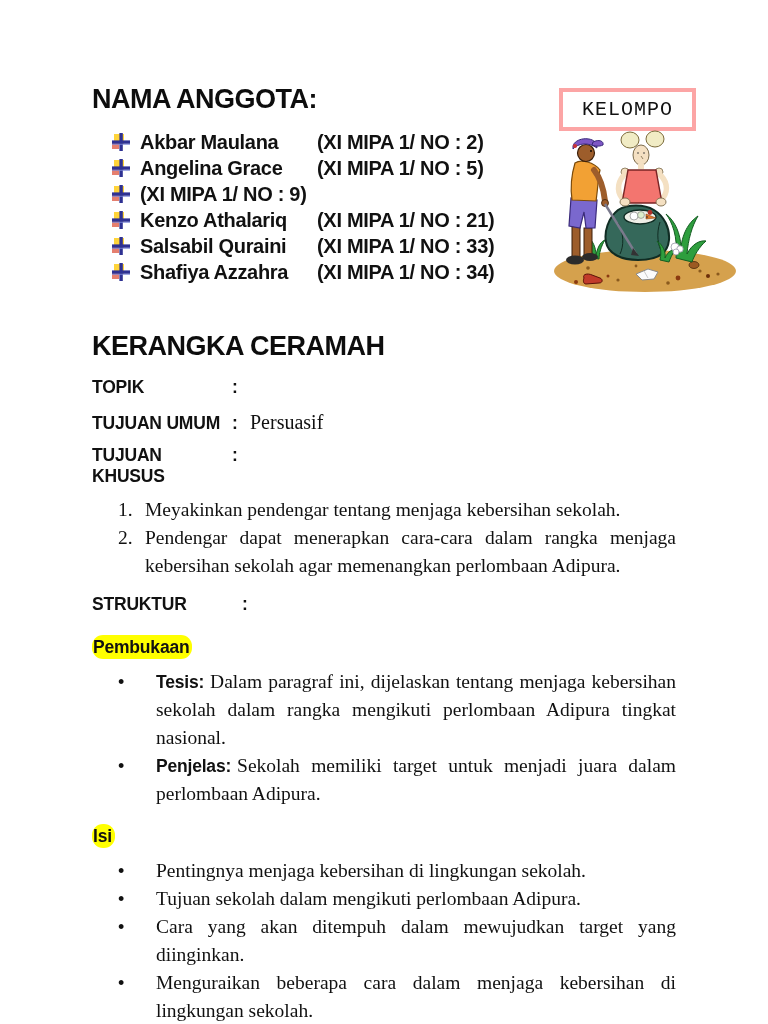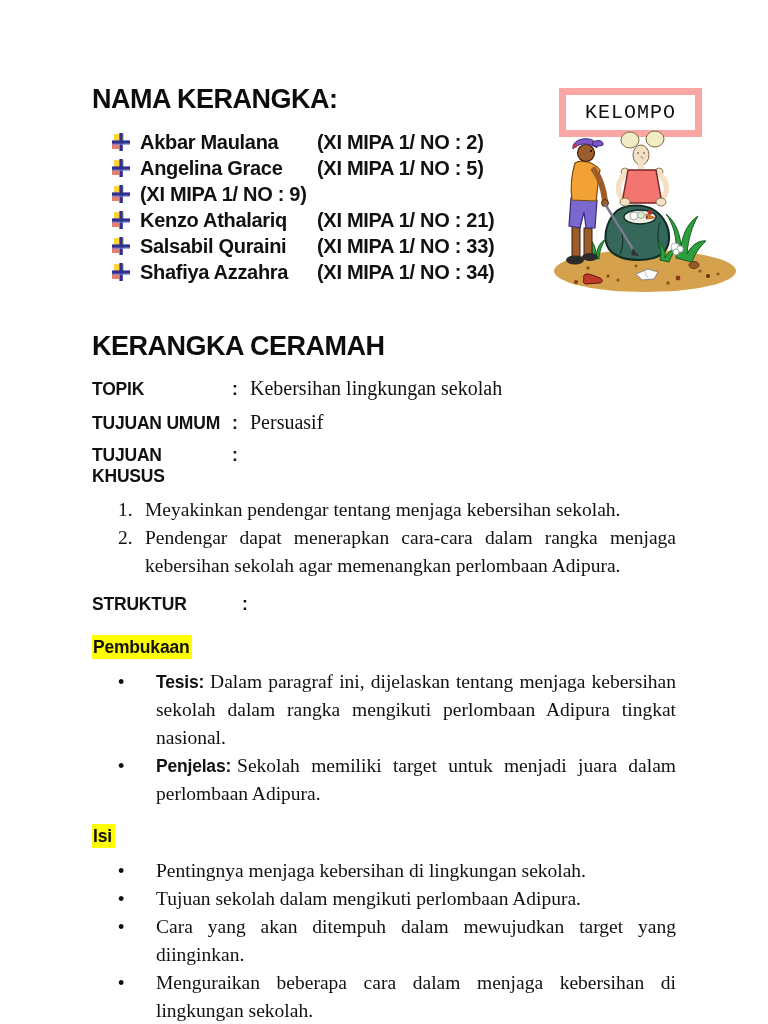--- a/index.html
+++ b/index.html
@@ -24,21 +24,21 @@
   .outline-title{margin-top:46px;margin-bottom:15px;}
   
   .members{margin:2px 0 12px 0;}
   .member{display:flex;align-items:center;height:26px;padding-left:20px;}
   .member .icon-wrap{flex:0 0 28px;display:flex;align-items:center;}
   .member .mname{width:177px;font-size:20px;font-weight:700;letter-spacing:-0.3px;}
   .member .mclass{font-size:20px;font-weight:700;letter-spacing:-0.3px;white-space:nowrap;text-align:right;}
   
   .group-box{
     position:absolute;left:559px;top:88px;width:129px;height:35px;
-    border:7px solid #fca5a5;background:#fff;
+    border:4px solid #fca5a5;background:#fff;
     display:flex;align-items:center;justify-content:center;
   }
   .group-box span{
     font-family:"Liberation Mono",monospace;
     font-size:20px;letter-spacing:1px;color:#111;
   }
   
   .clipart{position:absolute;left:548px;top:128px;width:200px;height:175px;}
   
   .field{display:flex;align-items:baseline;margin-bottom:9px;min-height:25px;}
@@ -50,20 +50,21 @@
   .num-list{margin-top:4px;}
   .num-item{display:flex;font-family:"Liberation Serif",serif;font-size:19.5px;line-height:28px;}
   .num-item .n{flex:0 0 27px;margin-left:26px;}
   .num-item .t{flex:1;text-align:justify;}
   
   .hl-row{margin-top:16px;}
   .hl{
     display:inline-block;background:#FFFF00;
     font-size:17.5px;font-weight:800;letter-spacing:-0.2px;
     padding:2px 3px 1px 1px;
+    border-radius:11px;
   }
   
   .b-list{margin-top:9px;}
   .b-item{display:flex;font-family:"Liberation Serif",serif;font-size:19.5px;line-height:28px;}
   .b-item .dot{flex:0 0 27px;margin-left:26px;font-family:"Liberation Sans",sans-serif;font-size:18px;}
   .b-item .bt{flex:1;text-align:justify;margin-left:11px;}
   .blabel{font-family:"Liberation Sans",sans-serif;font-weight:800;font-size:17.5px;letter-spacing:-0.2px;margin-right:6px;}
 </style>
 </head>
 <body>
@@ -139,21 +140,21 @@
     <line x1="57" y1="76" x2="88" y2="126" stroke="#7A7A8C" stroke-width="2.4"></line>
     <path d="M85,120 L91,128 L83,127 Z" fill="#333"></path>
 
     <path d="M128,130 C130,108 124,94 118,86 C128,94 132,106 133,118 C136,100 144,92 150,88 C144,98 140,112 139,126 C144,116 152,112 158,113 C151,119 146,128 144,134 Z" fill="#2E9E3E" stroke="#145c22" stroke-width="1"></path>
     <path d="M112,132 C114,122 112,117 109,113 C115,117 118,124 117,130 C120,123 125,121 128,121 C124,126 122,131 121,134 Z" fill="#2E9E3E" stroke="#145c22" stroke-width="1"></path>
     <circle cx="127" cy="119" r="4" fill="#fff" stroke="#99a" stroke-width="0.8"></circle>
     <circle cx="132" cy="121" r="3.2" fill="#fff" stroke="#99a" stroke-width="0.8"></circle>
     <circle cx="128" cy="124" r="3" fill="#fff" stroke="#99a" stroke-width="0.8"></circle>
   </svg>
 
-  <h1 class="block-title">NAMA KERANGKA:</h1>
+  <h1 class="block-title">NAMA ANGGOTA:</h1>
 
   <div class="members">
     <div class="member">
       <span class="icon-wrap">
           <svg width="18" height="18" viewBox="0 0 18 18">
             <rect x="2" y="1" width="10" height="10" fill="#FFD43A"></rect>
             <rect x="0" y="8" width="7" height="8" fill="#E57F6F"></rect>
             <rect x="7.4" y="0" width="3.4" height="18" fill="#2E3192"></rect>
             <rect x="0" y="7.4" width="18" height="3.4" fill="#2E3192"></rect>
             <rect x="0" y="10.8" width="18" height="0.9" fill="#7B86D6"></rect>
@@ -226,21 +227,20 @@
       <span class="mname">Shafiya Azzahra</span>
       <span class="mclass">(XI MIPA 1/ NO : 34)</span>
     </div>
   </div>
 
   <h1 class="block-title outline-title">KERANGKA CERAMAH</h1>
 
   <div class="field">
     <span class="field-label">TOPIK</span>
     <span class="field-colon">:</span>
-    <span class="field-value">Kebersihan lingkungan sekolah</span>
   </div>
   <div class="field">
     <span class="field-label">TUJUAN UMUM</span>
     <span class="field-colon">:</span>
     <span class="field-value">Persuasif</span>
   </div>
   <div class="field">
     <span class="field-label">TUJUAN KHUSUS</span>
     <span class="field-colon">:</span>
   </div>

